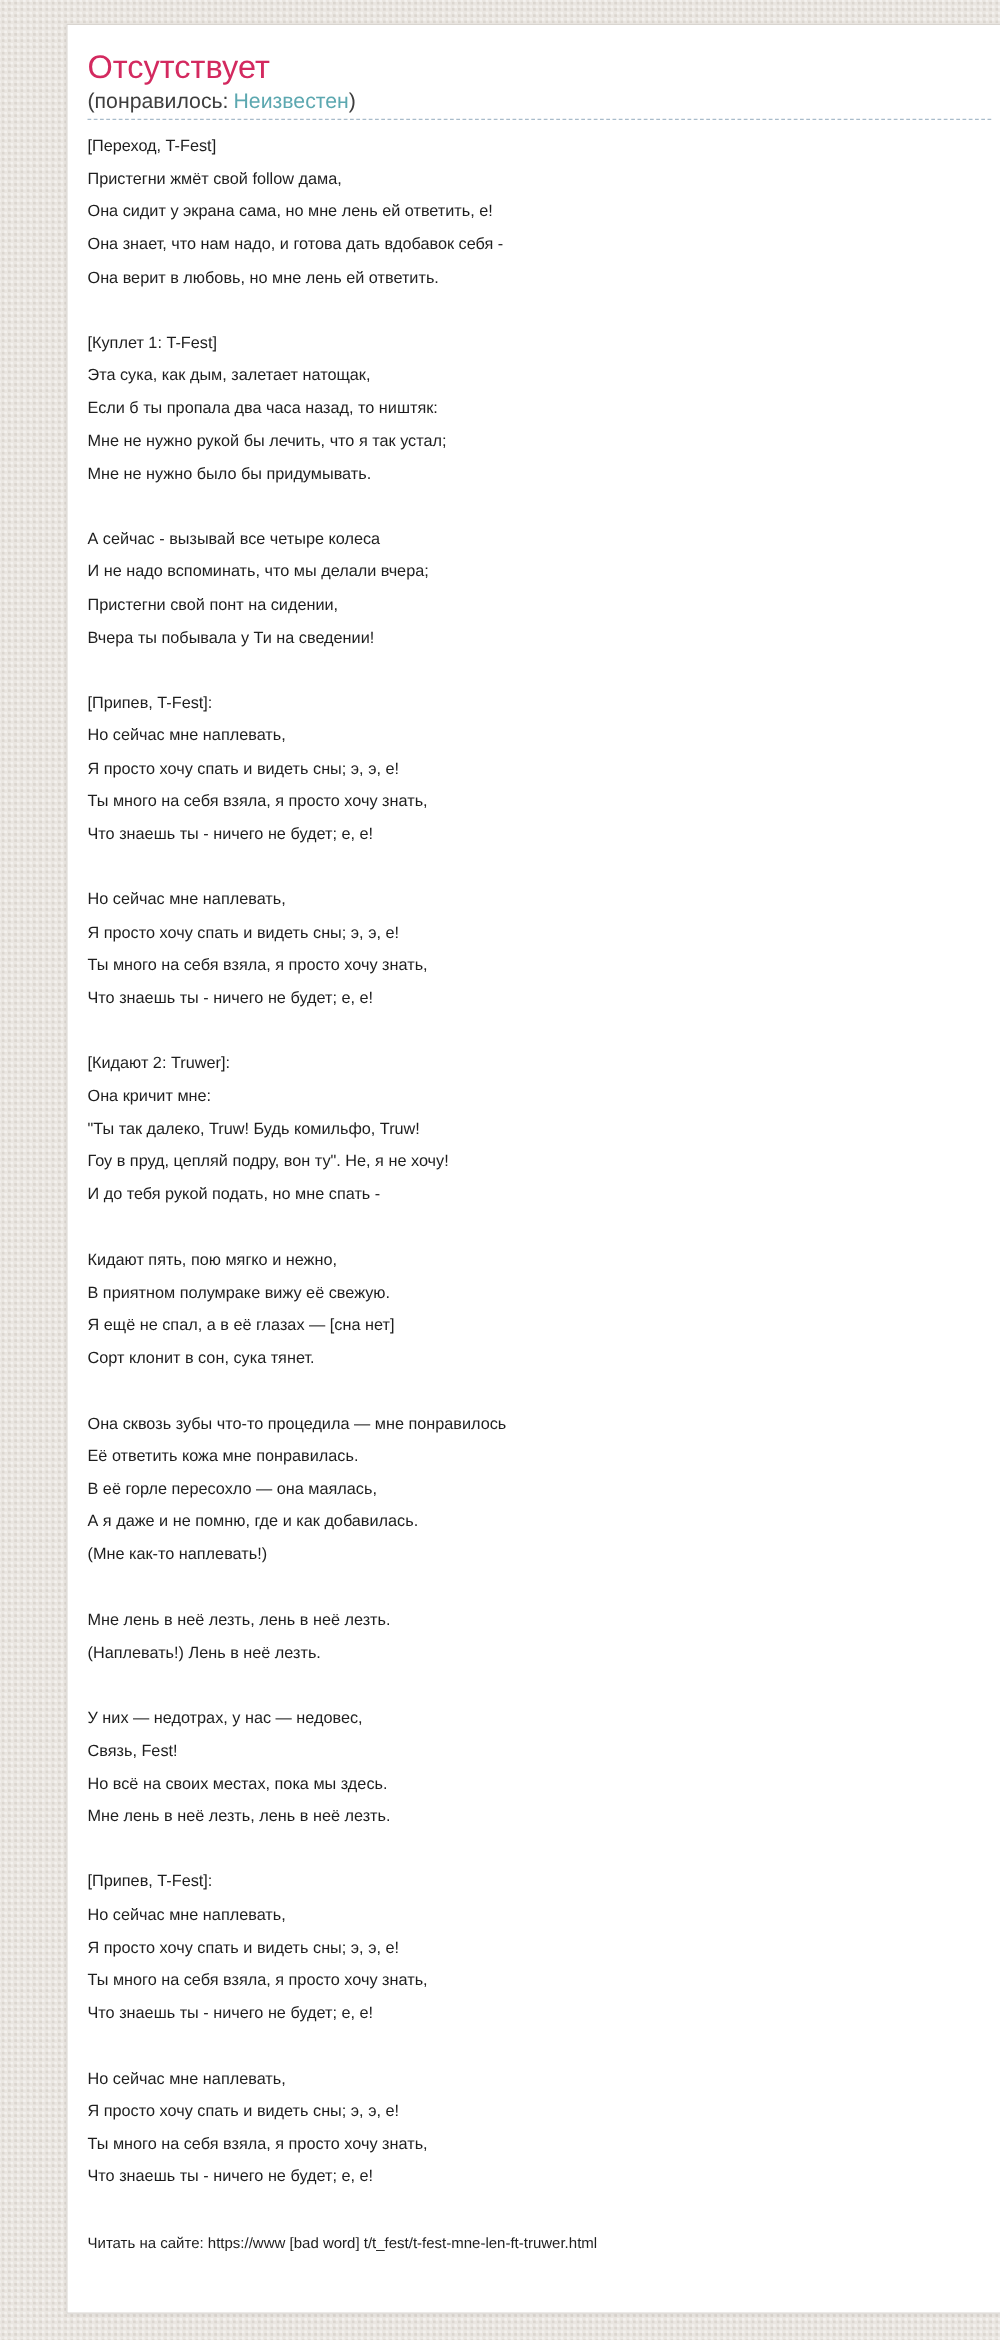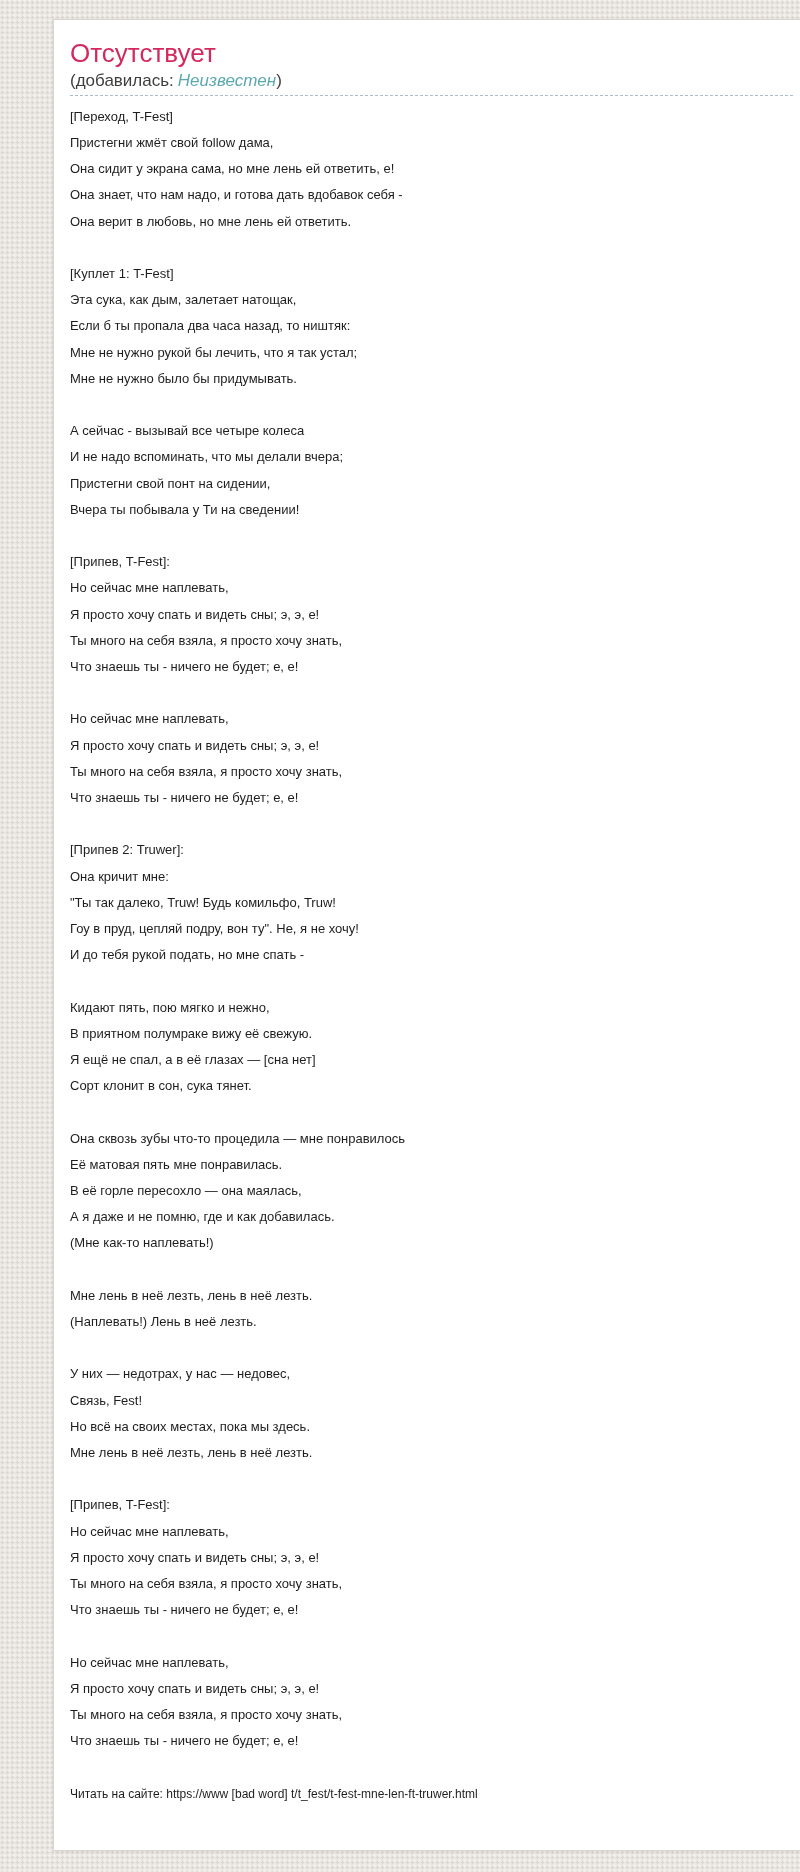--- a/index.html
+++ b/index.html
@@ -40,21 +40,20 @@
   .artist{
     margin-top: 4px;
     font-size: 17px;
     line-height: 1.2;
     color: var(--label_color, #3e3e3e);
   }
   .artist a{
     color: var(--link_color, #5ca8b0);
     text-decoration: none;
     margin-left: 4px;
-    font-style: italic;
   }
   .divider{
     margin-top: 3px;
     border-bottom: 1px dashed var(--divider_color, #a9bccb);
     height: 0;
   }
   .lyrics{
     margin-top: 8px;
     font-size: 13px;
     line-height: 26.2px;
@@ -68,21 +67,21 @@
     color: var(--text_color, #1e1e1e);
   }
 </style>
 </head>
 <body>
 
 <div class="card">
   <h1 class="title">Отсутствует</h1>
 
   <div class="artist">
-    <span>(добавилась:</span><a href="#">Неизвестен</a><span>)</span>
+    <span>(понравилось:</span><a href="#">Неизвестен</a><span>)</span>
   </div>
 
   <div class="divider"></div>
 
   <div class="lyrics">
       <div class="stanza">
         <div class="line">[Переход, T-Fest]</div>
         <div class="line">Пристегни жмёт свой follow дама,</div>
         <div class="line">Она сидит у экрана сама, но мне лень ей ответить, е!</div>
         <div class="line">Она знает, что нам надо, и готова дать вдобавок себя -</div>
@@ -108,35 +107,35 @@
         <div class="line">Ты много на себя взяла, я просто хочу знать,</div>
         <div class="line">Что знаешь ты - ничего не будет; е, е!</div>
       </div>
       <div class="stanza">
         <div class="line">Но сейчас мне наплевать,</div>
         <div class="line">Я просто хочу спать и видеть сны; э, э, е!</div>
         <div class="line">Ты много на себя взяла, я просто хочу знать,</div>
         <div class="line">Что знаешь ты - ничего не будет; е, е!</div>
       </div>
       <div class="stanza">
-        <div class="line">[Припев 2: Truwer]:</div>
+        <div class="line">[Кидают 2: Truwer]:</div>
         <div class="line">Она кричит мне:</div>
         <div class="line">"Ты так далеко, Truw! Будь комильфо, Truw!</div>
         <div class="line">Гоу в пруд, цепляй подру, вон ту". Не, я не хочу!</div>
         <div class="line">И до тебя рукой подать, но мне спать -</div>
       </div>
       <div class="stanza">
         <div class="line">Кидают пять, пою мягко и нежно,</div>
         <div class="line">В приятном полумраке вижу её свежую.</div>
         <div class="line">Я ещё не спал, а в её глазах — [сна нет]</div>
         <div class="line">Сорт клонит в сон, сука тянет.</div>
       </div>
       <div class="stanza">
         <div class="line">Она сквозь зубы что-то процедила — мне понравилось</div>
-        <div class="line">Её матовая пять мне понравилась.</div>
+        <div class="line">Её ответить кожа мне понравилась.</div>
         <div class="line">В её горле пересохло — она маялась,</div>
         <div class="line">А я даже и не помню, где и как добавилась.</div>
         <div class="line">(Мне как-то наплевать!)</div>
       </div>
       <div class="stanza">
         <div class="line">Мне лень в неё лезть, лень в неё лезть.</div>
         <div class="line">(Наплевать!) Лень в неё лезть.</div>
       </div>
       <div class="stanza">
         <div class="line">У них — недотрах, у нас — недовес,</div>

